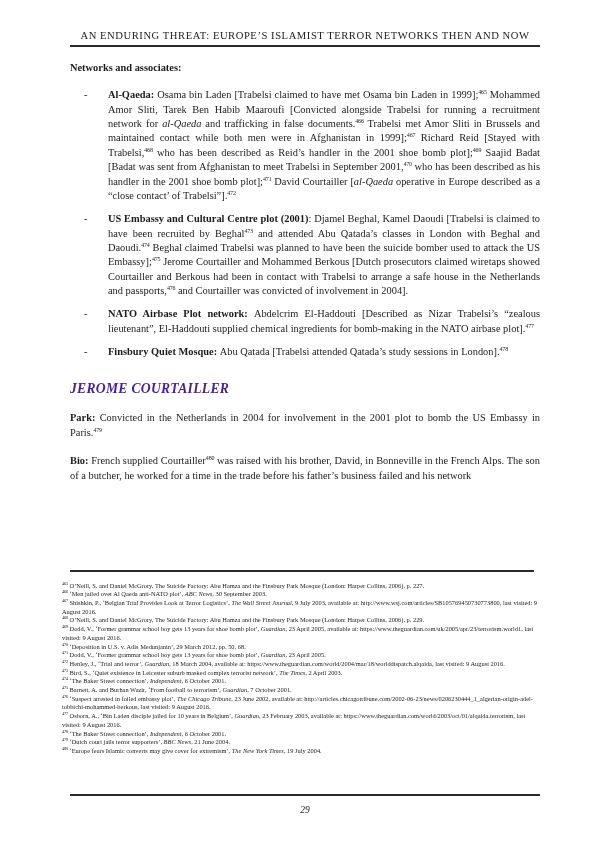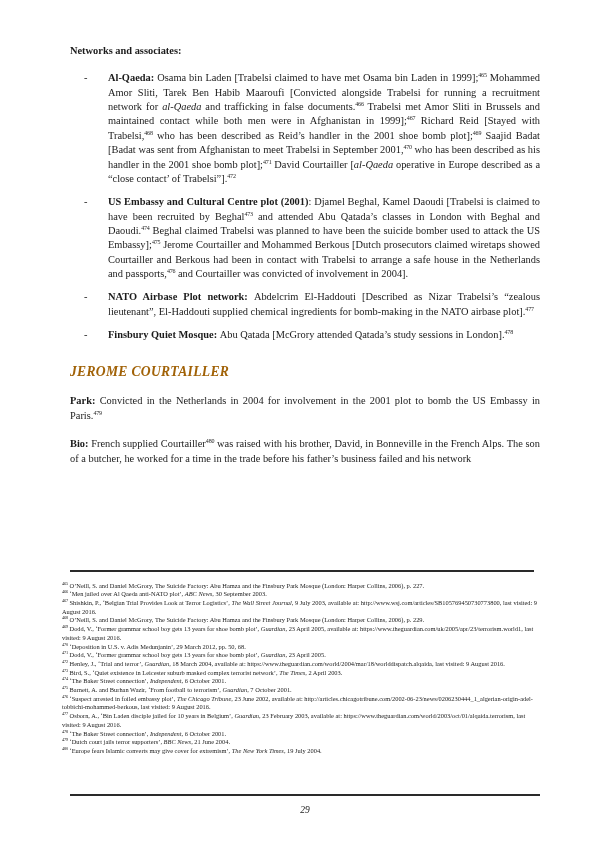--- a/index.html
+++ b/index.html
@@ -35,21 +35,21 @@
   .bullet-list{margin-top:13px;}
   .bullet-item{
     display:flex;margin:0 0 9px 14px;
     font-size:10.4px;line-height:1.38;
   }
   .bullet-marker{flex:none;width:24px;font-size:10.4px;}
   .bullet-text{flex:1;text-align:justify;}
   .section-heading{
     margin-top:22px;
     font-size:13.6px;font-weight:bold;font-style:italic;
-    letter-spacing:.3px;color:#a16207;
+    letter-spacing:.3px;color:#4c1d95;
   }
   .footnote-block{
     position:absolute;left:62px;right:58px;top:570px;
   }
   .footnote-separator{height:1.6px;background:#2a2a2a;border:0;margin:0 8px 10px 8px;}
   .footnote{
     font-size:6.4px;line-height:1.36;text-align:left;color:#222;
   }
   .footnote .sup{font-size:68%;}
   .footer{
@@ -58,40 +58,44 @@
   .footer-rule{height:1.6px;background:#2a2a2a;border:0;margin:0;}
   .page-number{
     text-align:center;font-style:italic;font-size:9.5px;margin-top:9px;color:#222;
   }
 </style>
 </head>
 <body>
 
 <div class="page">
 
+  <div class="header">
+    <div class="title">AN ENDURING THREAT: EUROPE’S ISLAMIST TERROR NETWORKS THEN AND NOW</div>
+    <div class="header-rule"></div>
+  </div>
 
   <div class="body">
     <p class="para"><span class="b">Networks and associates:</span></p>
 
     <div class="bullet-list">
         <div class="bullet-item">
           <span class="bullet-marker">-</span>
           <div class="bullet-text"><span class="b">Al-Qaeda: </span><span>Osama bin Laden [Trabelsi claimed to have met Osama bin Laden in 1999];</span><span class="sup">465</span><span> Mohammed Amor Sliti, Tarek Ben Habib Maaroufi [Convicted alongside Trabelsi for running a recruitment network for </span><span class="i">al-Qaeda</span><span> and trafficking in false documents.</span><span class="sup">466</span><span> Trabelsi met Amor Sliti in Brussels and maintained contact while both men were in Afghanistan in 1999];</span><span class="sup">467</span><span> Richard Reid [Stayed with Trabelsi,</span><span class="sup">468</span><span> who has been described as Reid’s handler in the 2001 shoe bomb plot];</span><span class="sup">469</span><span> Saajid Badat [Badat was sent from Afghanistan to meet Trabelsi in September 2001,</span><span class="sup">470</span><span> who has been described as his handler in the 2001 shoe bomb plot];</span><span class="sup">471</span><span> David Courtailler [</span><span class="i">al-Qaeda</span><span> operative in Europe described as a “close contact’ of Trabelsi”].</span><span class="sup">472</span></div>
         </div>
         <div class="bullet-item">
           <span class="bullet-marker">-</span>
           <div class="bullet-text"><span class="b">US Embassy and Cultural Centre plot (2001)</span><span>: Djamel Beghal, Kamel Daoudi [Trabelsi is claimed to have been recruited by Beghal</span><span class="sup">473</span><span> and attended Abu Qatada’s classes in London with Beghal and Daoudi.</span><span class="sup">474</span><span> Beghal claimed Trabelsi was planned to have been the suicide bomber used to attack the US Embassy];</span><span class="sup">475</span><span> Jerome Courtailler and Mohammed Berkous [Dutch prosecutors claimed wiretaps showed Courtailler and Berkous had been in contact with Trabelsi to arrange a safe house in the Netherlands and passports,</span><span class="sup">476</span><span> and Courtailler was convicted of involvement in 2004].</span></div>
         </div>
         <div class="bullet-item">
           <span class="bullet-marker">-</span>
           <div class="bullet-text"><span class="b">NATO Airbase Plot network: </span><span>Abdelcrim El-Haddouti [Described as Nizar Trabelsi’s “zealous lieutenant”, El-Haddouti supplied chemical ingredients for bomb-making in the NATO airbase plot].</span><span class="sup">477</span></div>
         </div>
         <div class="bullet-item">
           <span class="bullet-marker">-</span>
-          <div class="bullet-text"><span class="b">Finsbury Quiet Mosque: </span><span>Abu Qatada [McGrory attended Qatada’s study sessions in London].</span><span class="sup">478</span></div>
+          <div class="bullet-text"><span class="b">Finsbury Quiet Mosque: </span><span>Abu Qatada [Trabelsi attended Qatada’s study sessions in London].</span><span class="sup">478</span></div>
         </div>
       </div>
 
     <div class="section-heading">JEROME COURTAILLER</div>
 
     <p class="para"><span class="b">Park: </span><span>Convicted in the Netherlands in 2004 for involvement in the 2001 plot to bomb the US Embassy in Paris.</span><span class="sup">479</span></p>
     <p class="para"><span class="b">Bio: </span><span>French supplied Courtailler</span><span class="sup">480</span><span> was raised with his brother, David, in Bonneville in the French Alps. The son of a butcher, he worked for a time in the trade before his father’s business failed and his network</span></p>
   </div>
 
   <div class="footnote-block">

